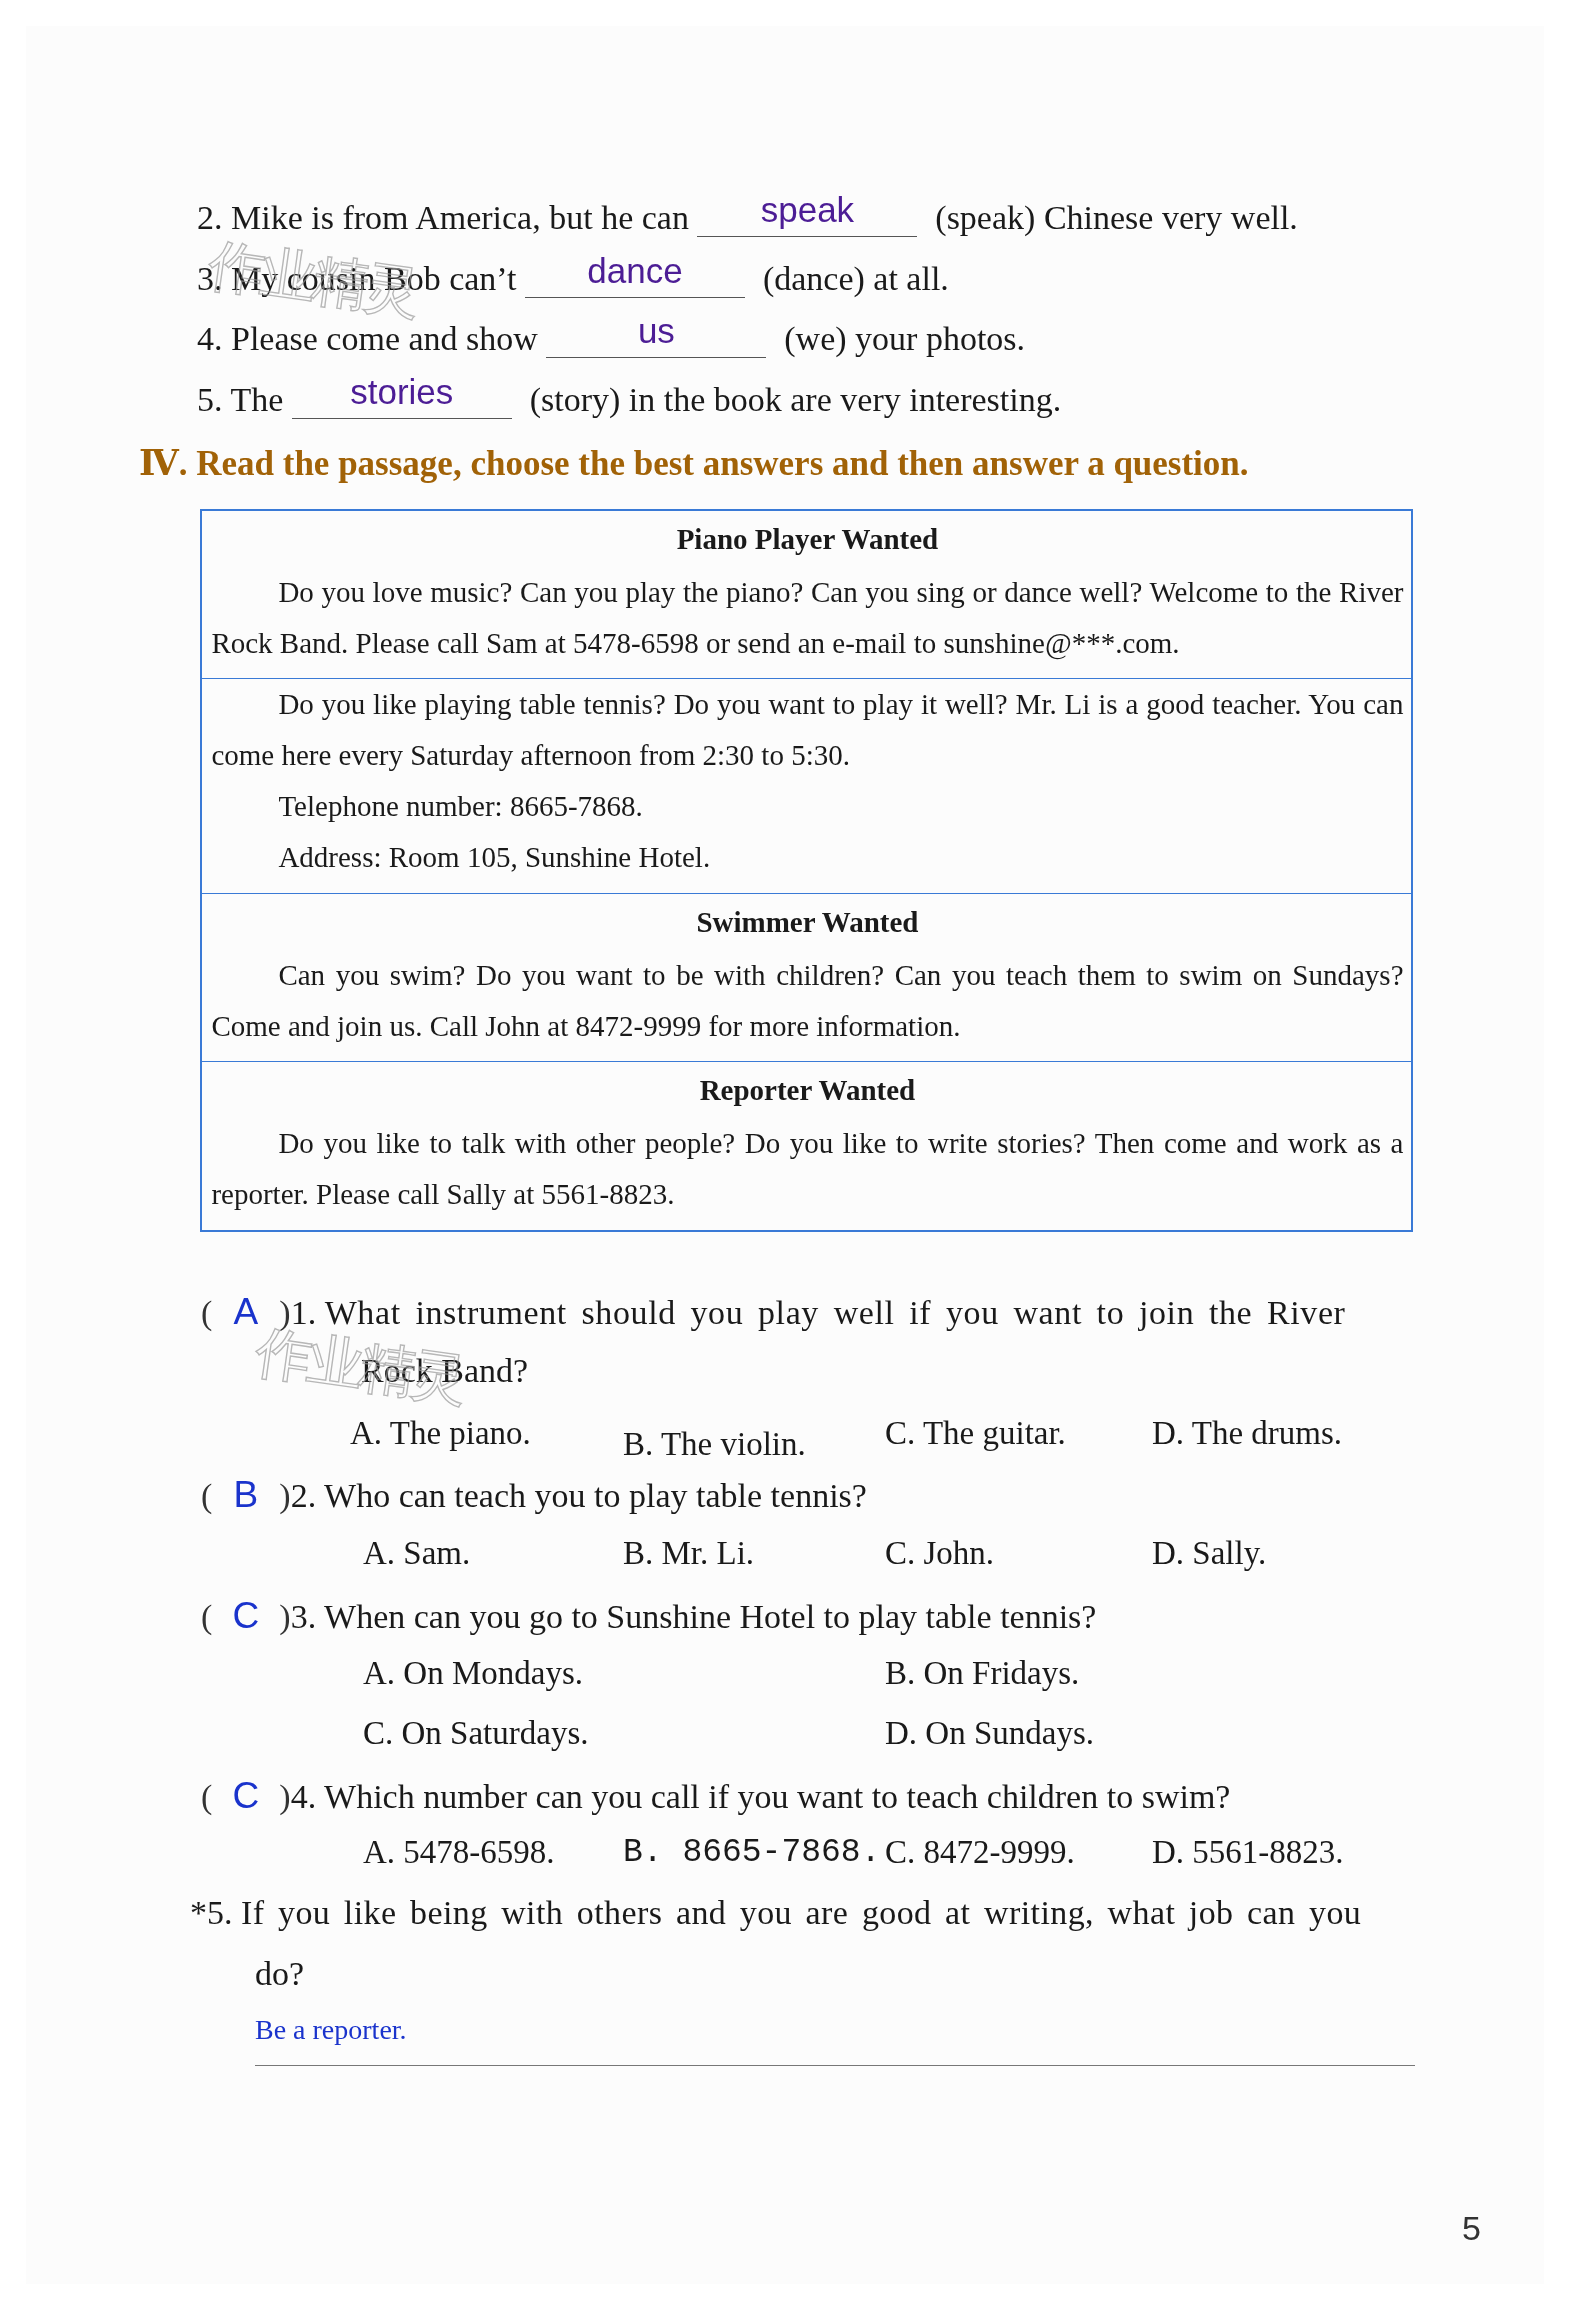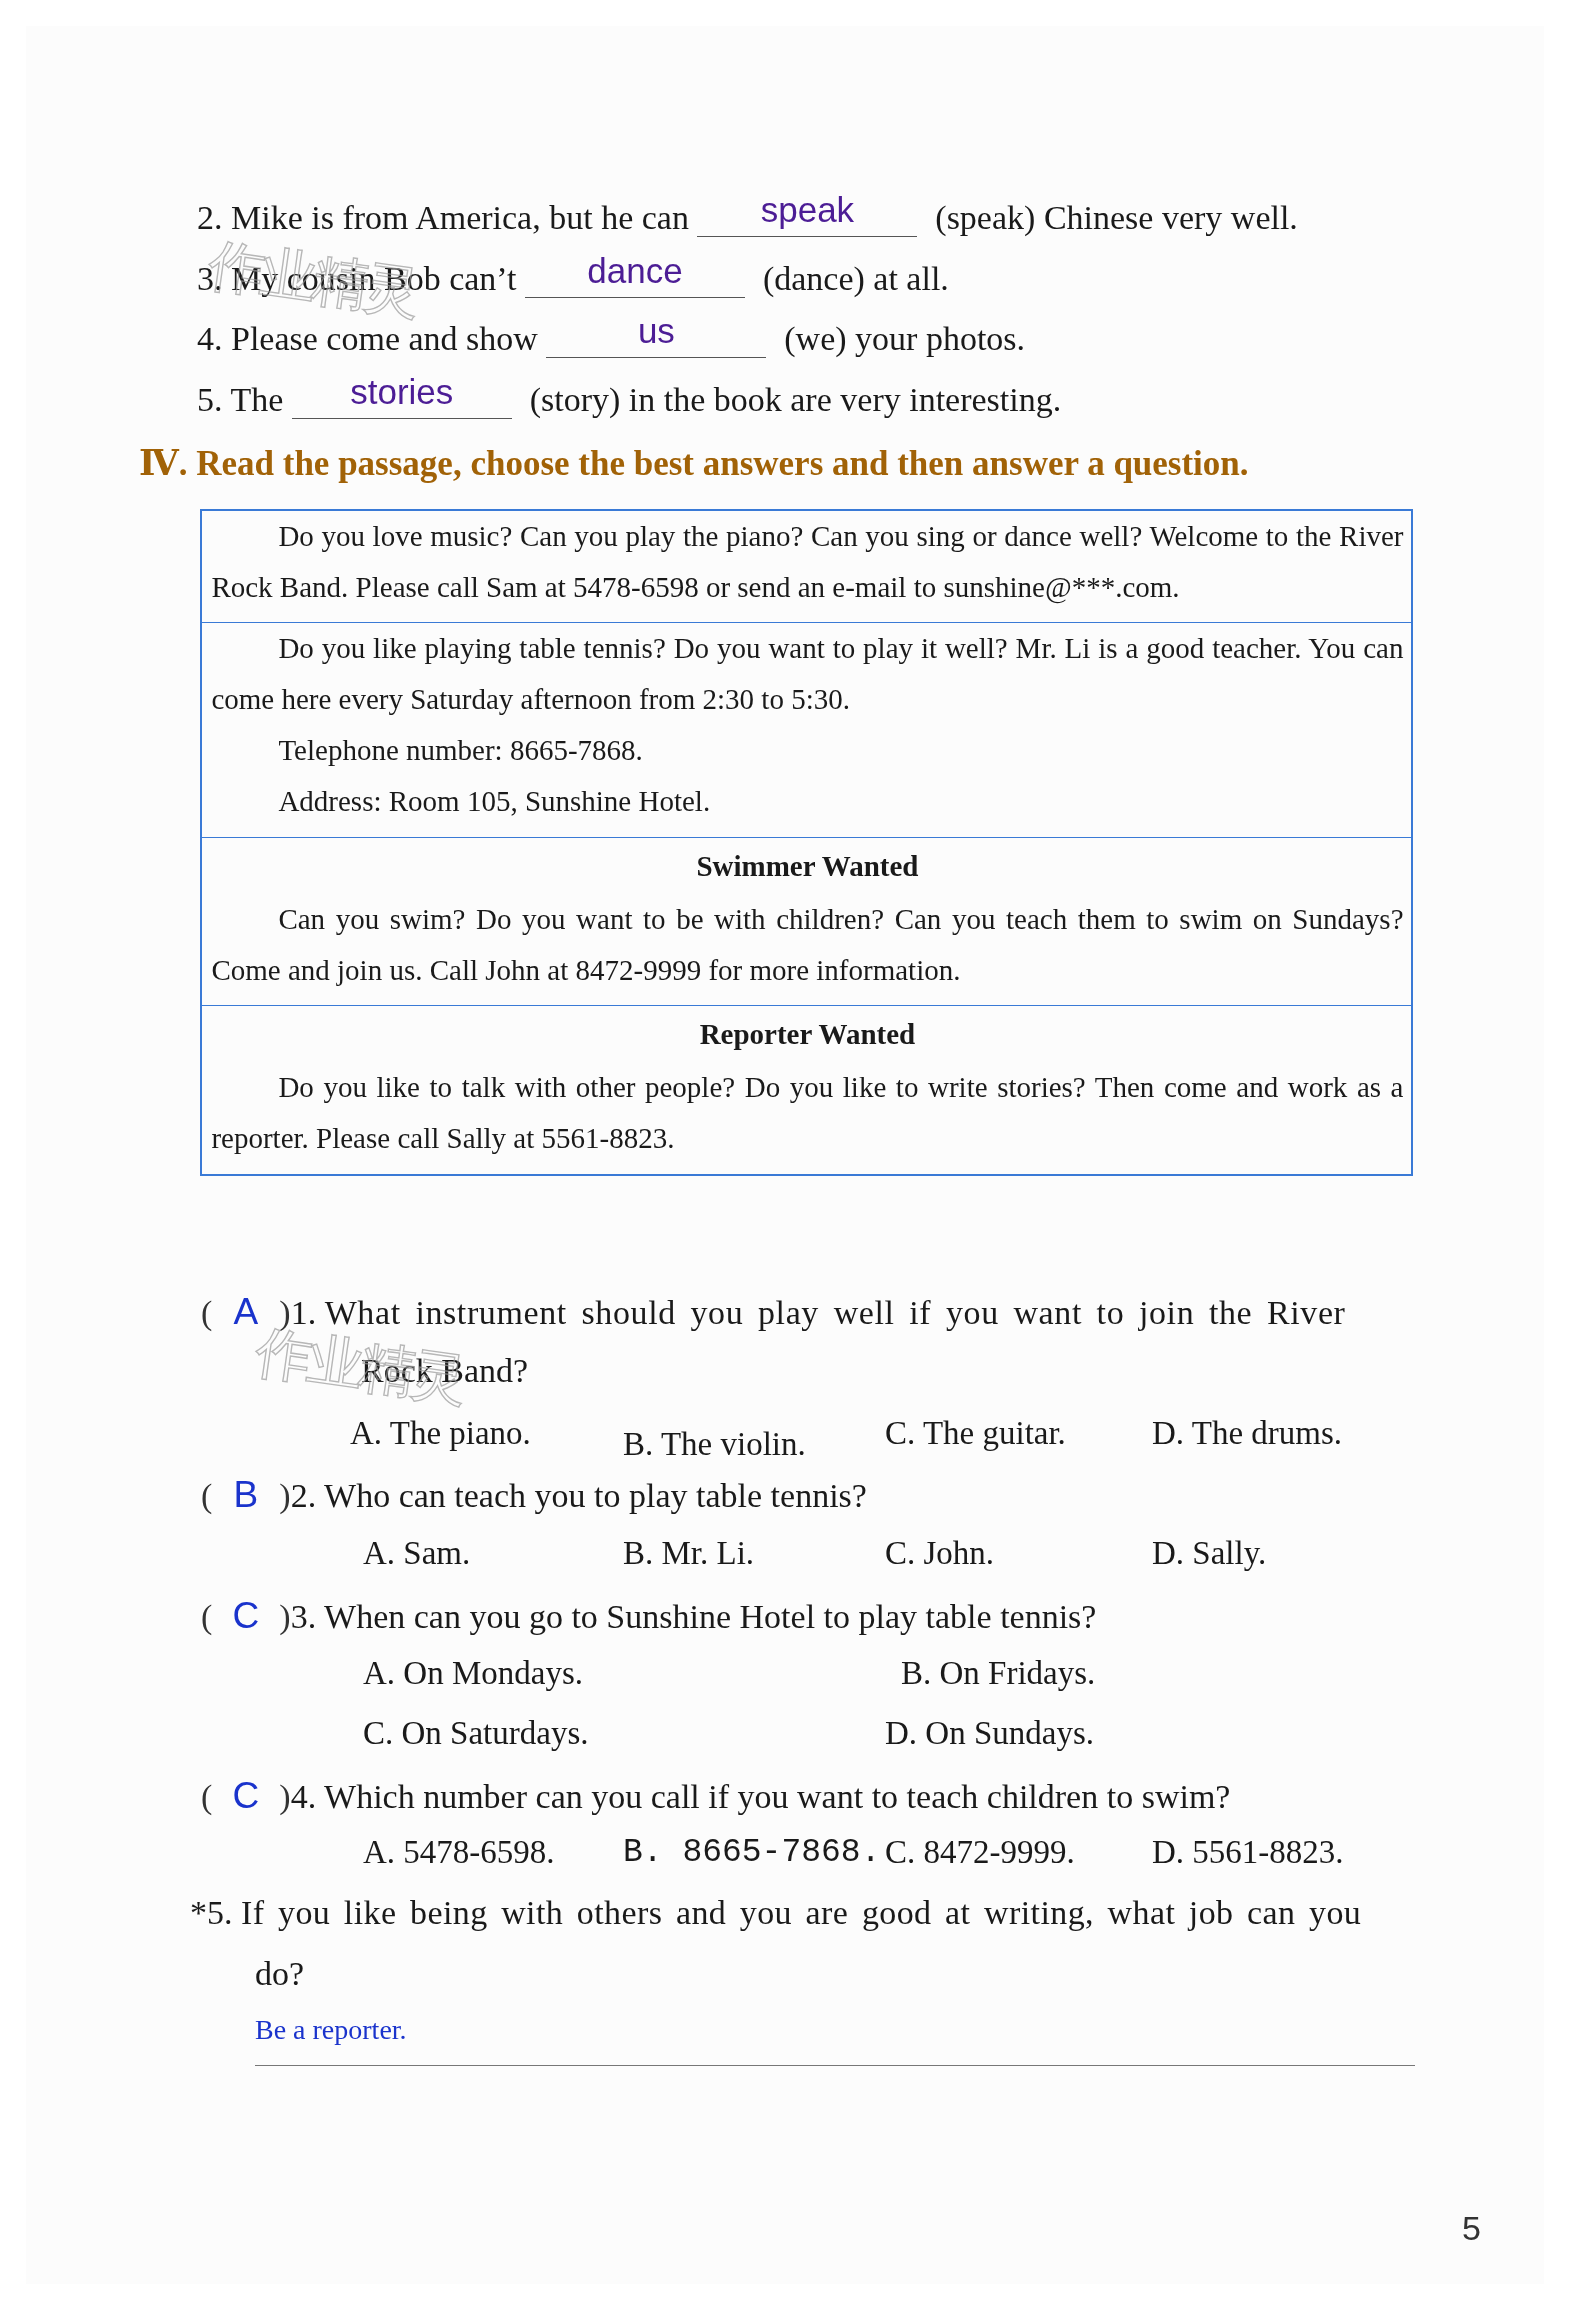--- a/index.html
+++ b/index.html
@@ -97,20 +97,21 @@
 
 <div class="watermark" style="left:208px; top:242px;">作业精灵</div>
 
 <div class="abs section-title" style="left:139px; top:442px;">
   <span>Ⅳ.</span>
   <span>Read the passage, choose the best answers and then answer a question.</span>
 </div>
 
 <div class="box">
   <div class="cell">
+    <h3>Piano Player Wanted</h3>
     <p class="indent">Do you love music? Can you play the piano? Can you sing or dance well? Welcome to the River Rock Band. Please call Sam at 5478-6598 or send an e-mail to sunshine@***.com.</p>
   </div>
   <div class="cell">
     <p class="indent">Do you like playing table tennis? Do you want to play it well? Mr. Li is a good teacher. You can come here every Saturday afternoon from 2:30 to 5:30.</p>
     <p class="indent">Telephone number: 8665-7868.</p>
     <p class="indent">Address: Room 105, Sunshine Hotel.</p>
   </div>
   <div class="cell">
     <h3>Swimmer Wanted</h3>
     <p class="indent">Can you swim? Do you want to be with children? Can you teach them to swim on Sundays? Come and join us. Call John at 8472-9999 for more information.</p>
@@ -138,21 +139,21 @@
 <div class="opt" style="left:363px; top:1535px;">A. Sam.</div>
 <div class="opt" style="left:623px; top:1535px;">B. Mr. Li.</div>
 <div class="opt" style="left:885px; top:1535px;">C. John.</div>
 <div class="opt" style="left:1152px; top:1535px;">D. Sally.</div>
 
 <div class="abs q" style="left:201px; top:1595px;">
   <span class="paren">(</span><span class="choice-ans">C</span><span class="paren">)</span><span>3.</span>
   <span>When can you go to Sunshine Hotel to play table tennis?</span>
 </div>
 <div class="opt" style="left:363px; top:1655px;">A. On Mondays.</div>
-<div class="opt" style="left:885px; top:1655px;margin-left:16px;">B. On Fridays.</div>
+<div class="opt" style="left:885px; top:1655px;">B. On Fridays.</div>
 <div class="opt" style="left:363px; top:1715px;">C. On Saturdays.</div>
 <div class="opt" style="left:885px; top:1715px;">D. On Sundays.</div>
 
 <div class="abs q" style="left:201px; top:1775px;">
   <span class="paren">(</span><span class="choice-ans">C</span><span class="paren">)</span><span>4.</span>
   <span>Which number can you call if you want to teach children to swim?</span>
 </div>
 <div class="opt" style="left:363px; top:1834px;">A. 5478-6598.</div>
 <div class="opt" style="left:623px; top:1834px;font-family:Liberation Mono, monospace;">B. 8665-7868.</div>
 <div class="opt" style="left:885px; top:1834px;">C. 8472-9999.</div>

